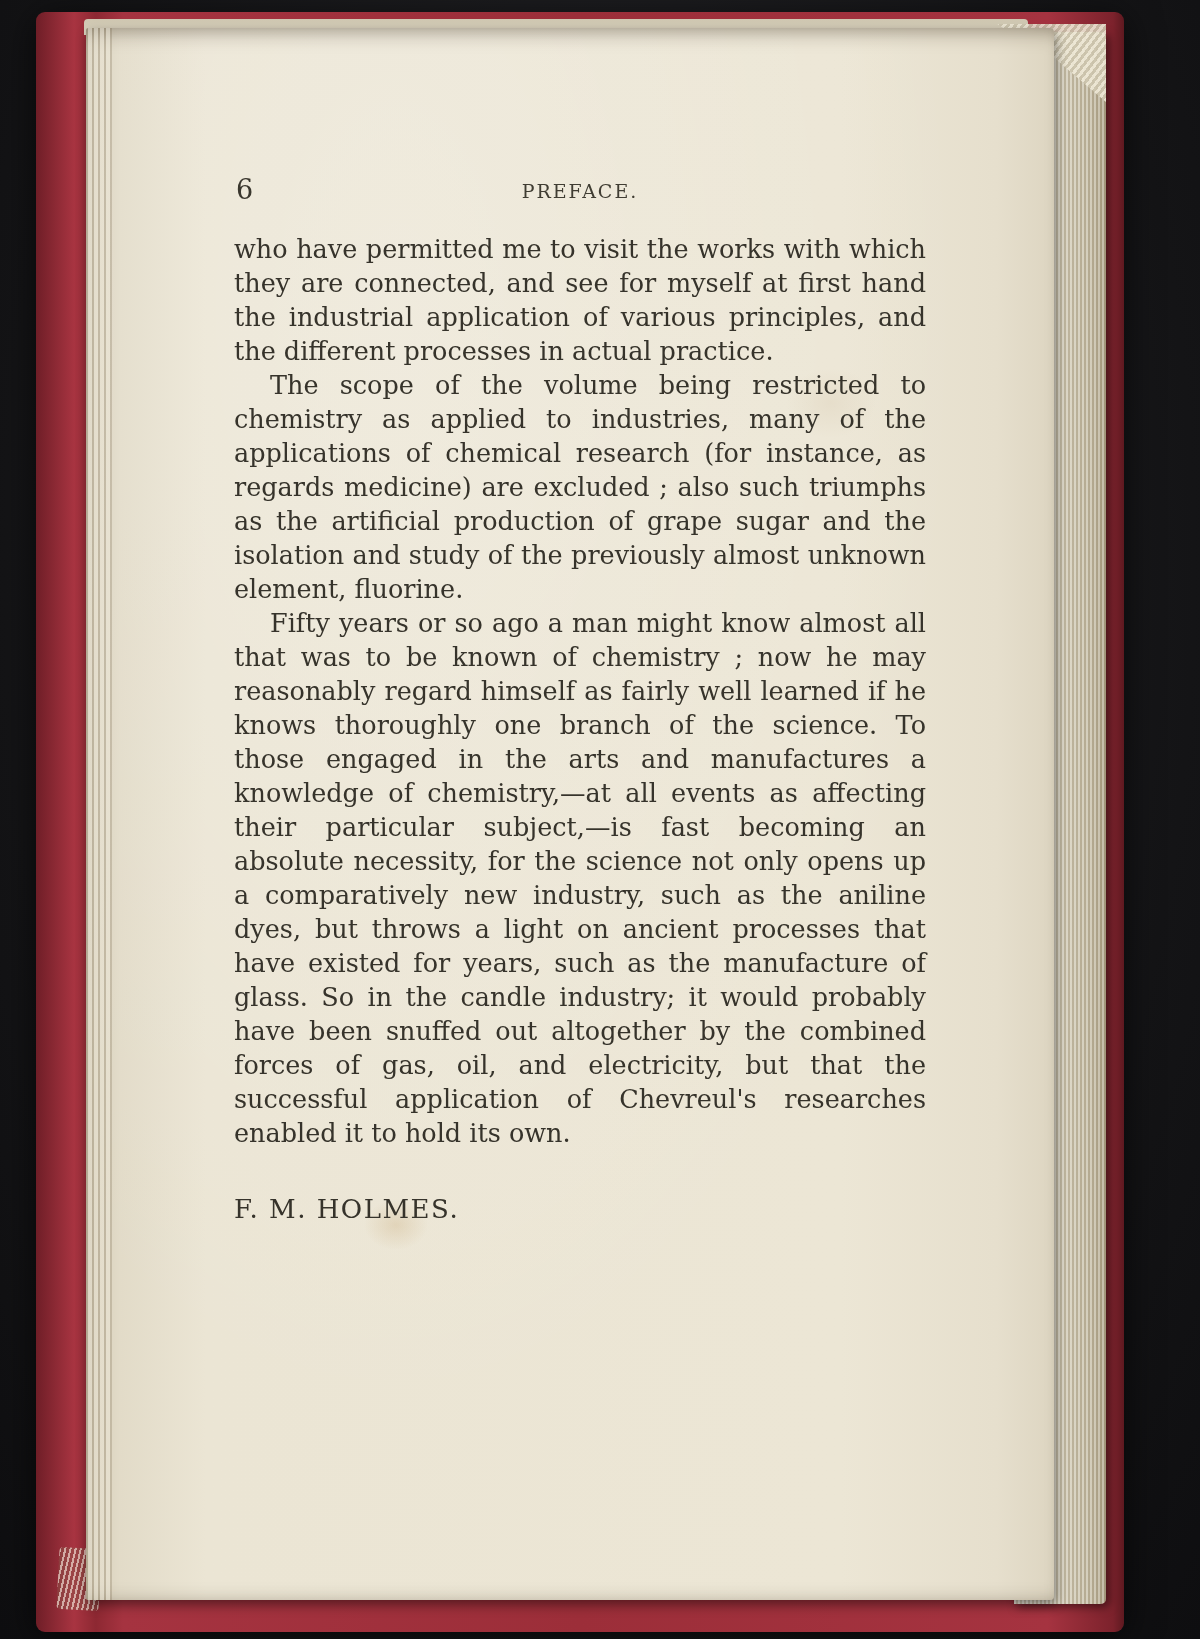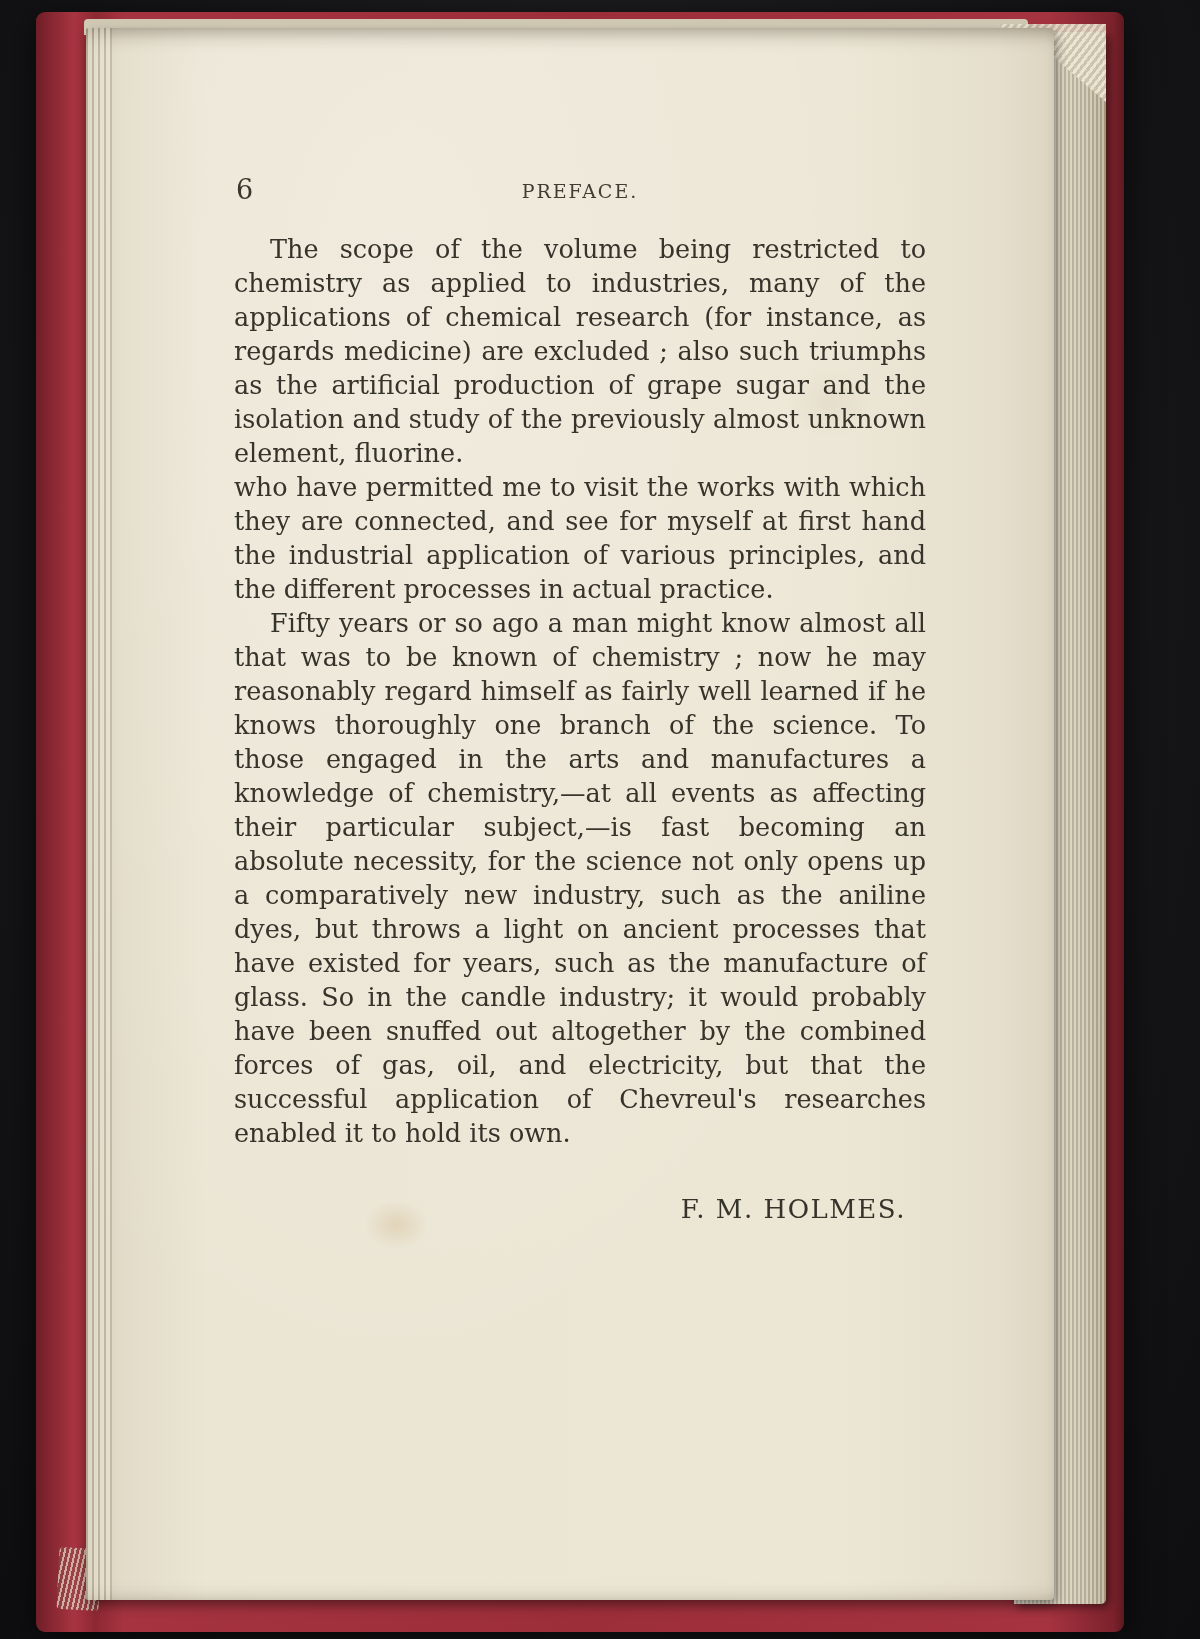--- a/index.html
+++ b/index.html
@@ -146,21 +146,20 @@
     font-size: 25.5px;
     line-height: 34px;
     text-align: justify;
     text-indent: 36px;
     color: #36332b;
   }
   .para.first { text-indent: 0; }
   .signature {
     margin-top: 44px;
     padding-right: 20px;
-    text-align: right;
     font-size: 26px;
     letter-spacing: 1.5px;
     color: #36332b;
   }
 </style>
 </head>
 <body>
 
 <div class="scene">
 
@@ -176,23 +175,23 @@
     <div class="stain"></div>
     <div class="stain2"></div>
 
     <div class="content">
 
       <div class="header-row">
         <span class="pagenum">6</span>
         <span class="running-head">PREFACE.</span>
       </div>
 
+      <p class="para first">who have permitted me to visit the works with which they are connected, and see for myself at first hand the industrial application of various principles, and the different processes in actual practice.</p>
+
       <p class="para">The scope of the volume being restricted to chemistry as applied to industries, many of the applications of chemical research (for instance, as regards medicine) are excluded ; also such triumphs as the artificial production of grape sugar and the isolation and study of the previously almost unknown element, fluorine.</p>
-
-      <p class="para first">who have permitted me to visit the works with which they are connected, and see for myself at first hand the industrial application of various principles, and the different processes in actual practice.</p>
 
       <p class="para">Fifty years or so ago a man might know almost all that was to be known of chemistry ; now he may reasonably regard himself as fairly well learned if he knows thoroughly one branch of the science. To those engaged in the arts and manufactures a knowledge of chemistry,—at all events as affecting their particular subject,—is fast becoming an absolute necessity, for the science not only opens up a comparatively new industry, such as the aniline dyes, but throws a light on ancient processes that have existed for years, such as the manufacture of glass. So in the candle industry; it would probably have been snuffed out altogether by the combined forces of gas, oil, and electricity, but that the successful application of Chevreul's researches enabled it to hold its own.</p>
 
 
       <div class="signature">F. M. HOLMES.</div>
 
     </div>
   </div>
 
 </div>

